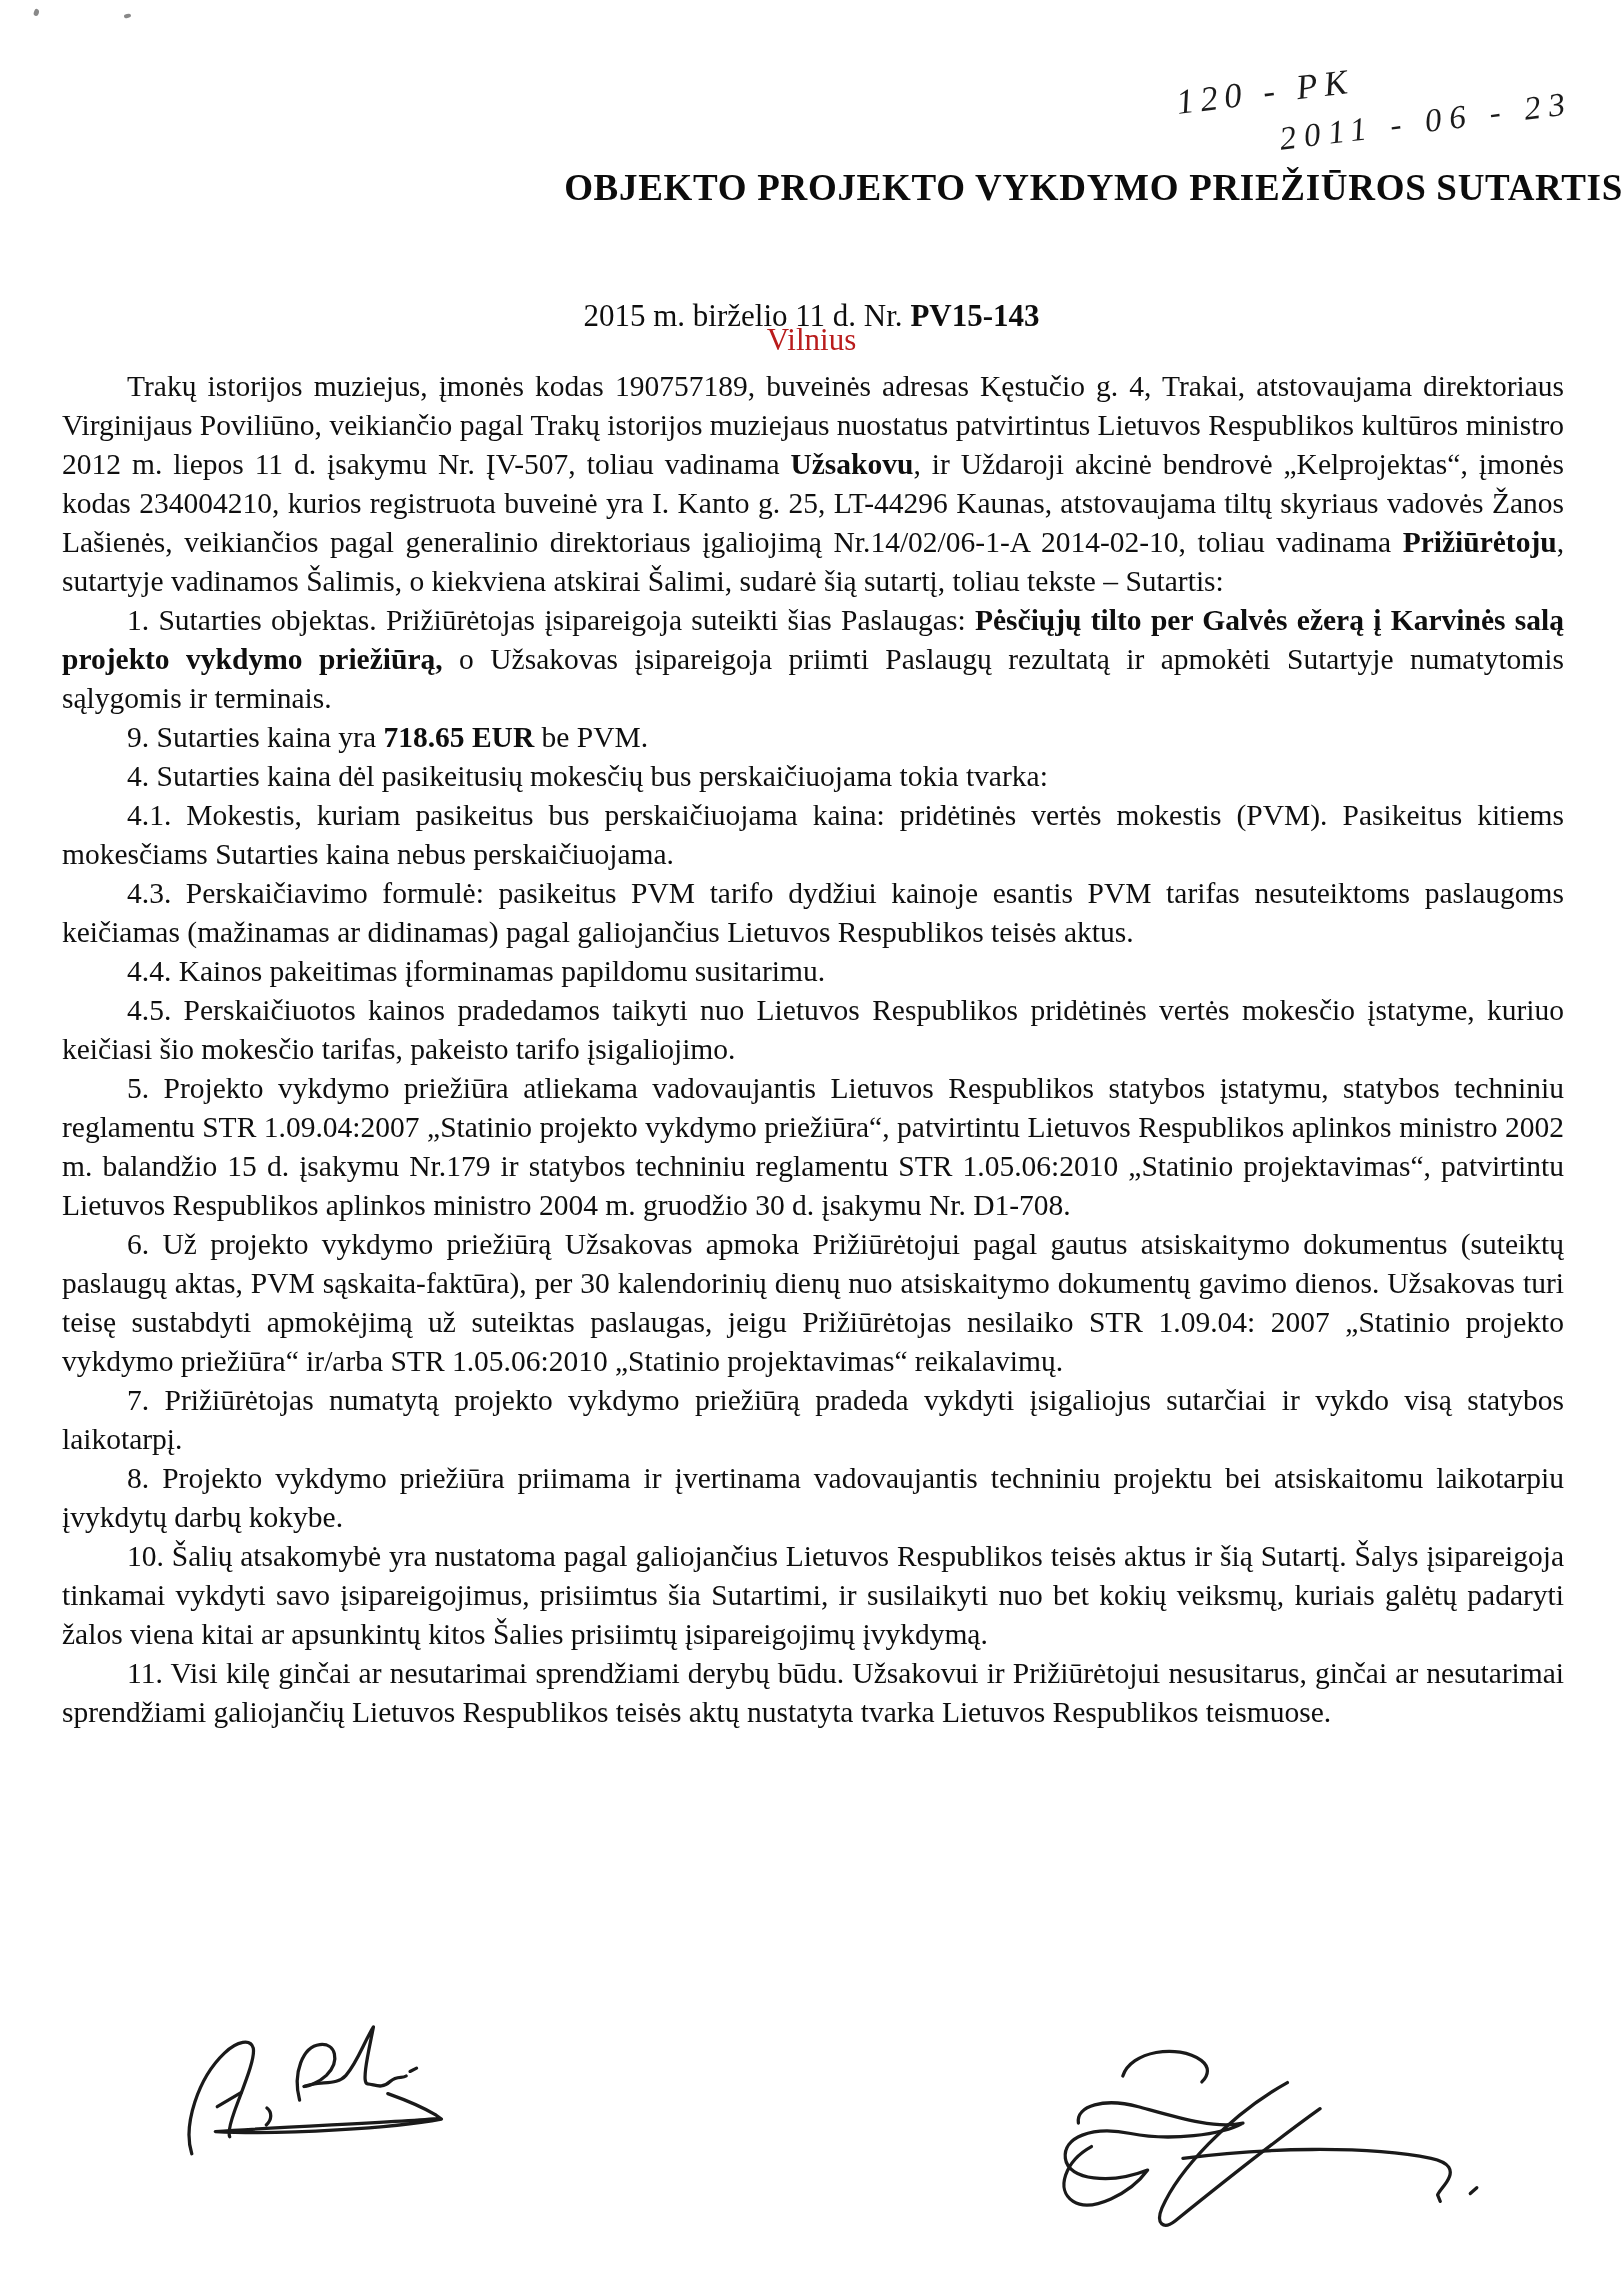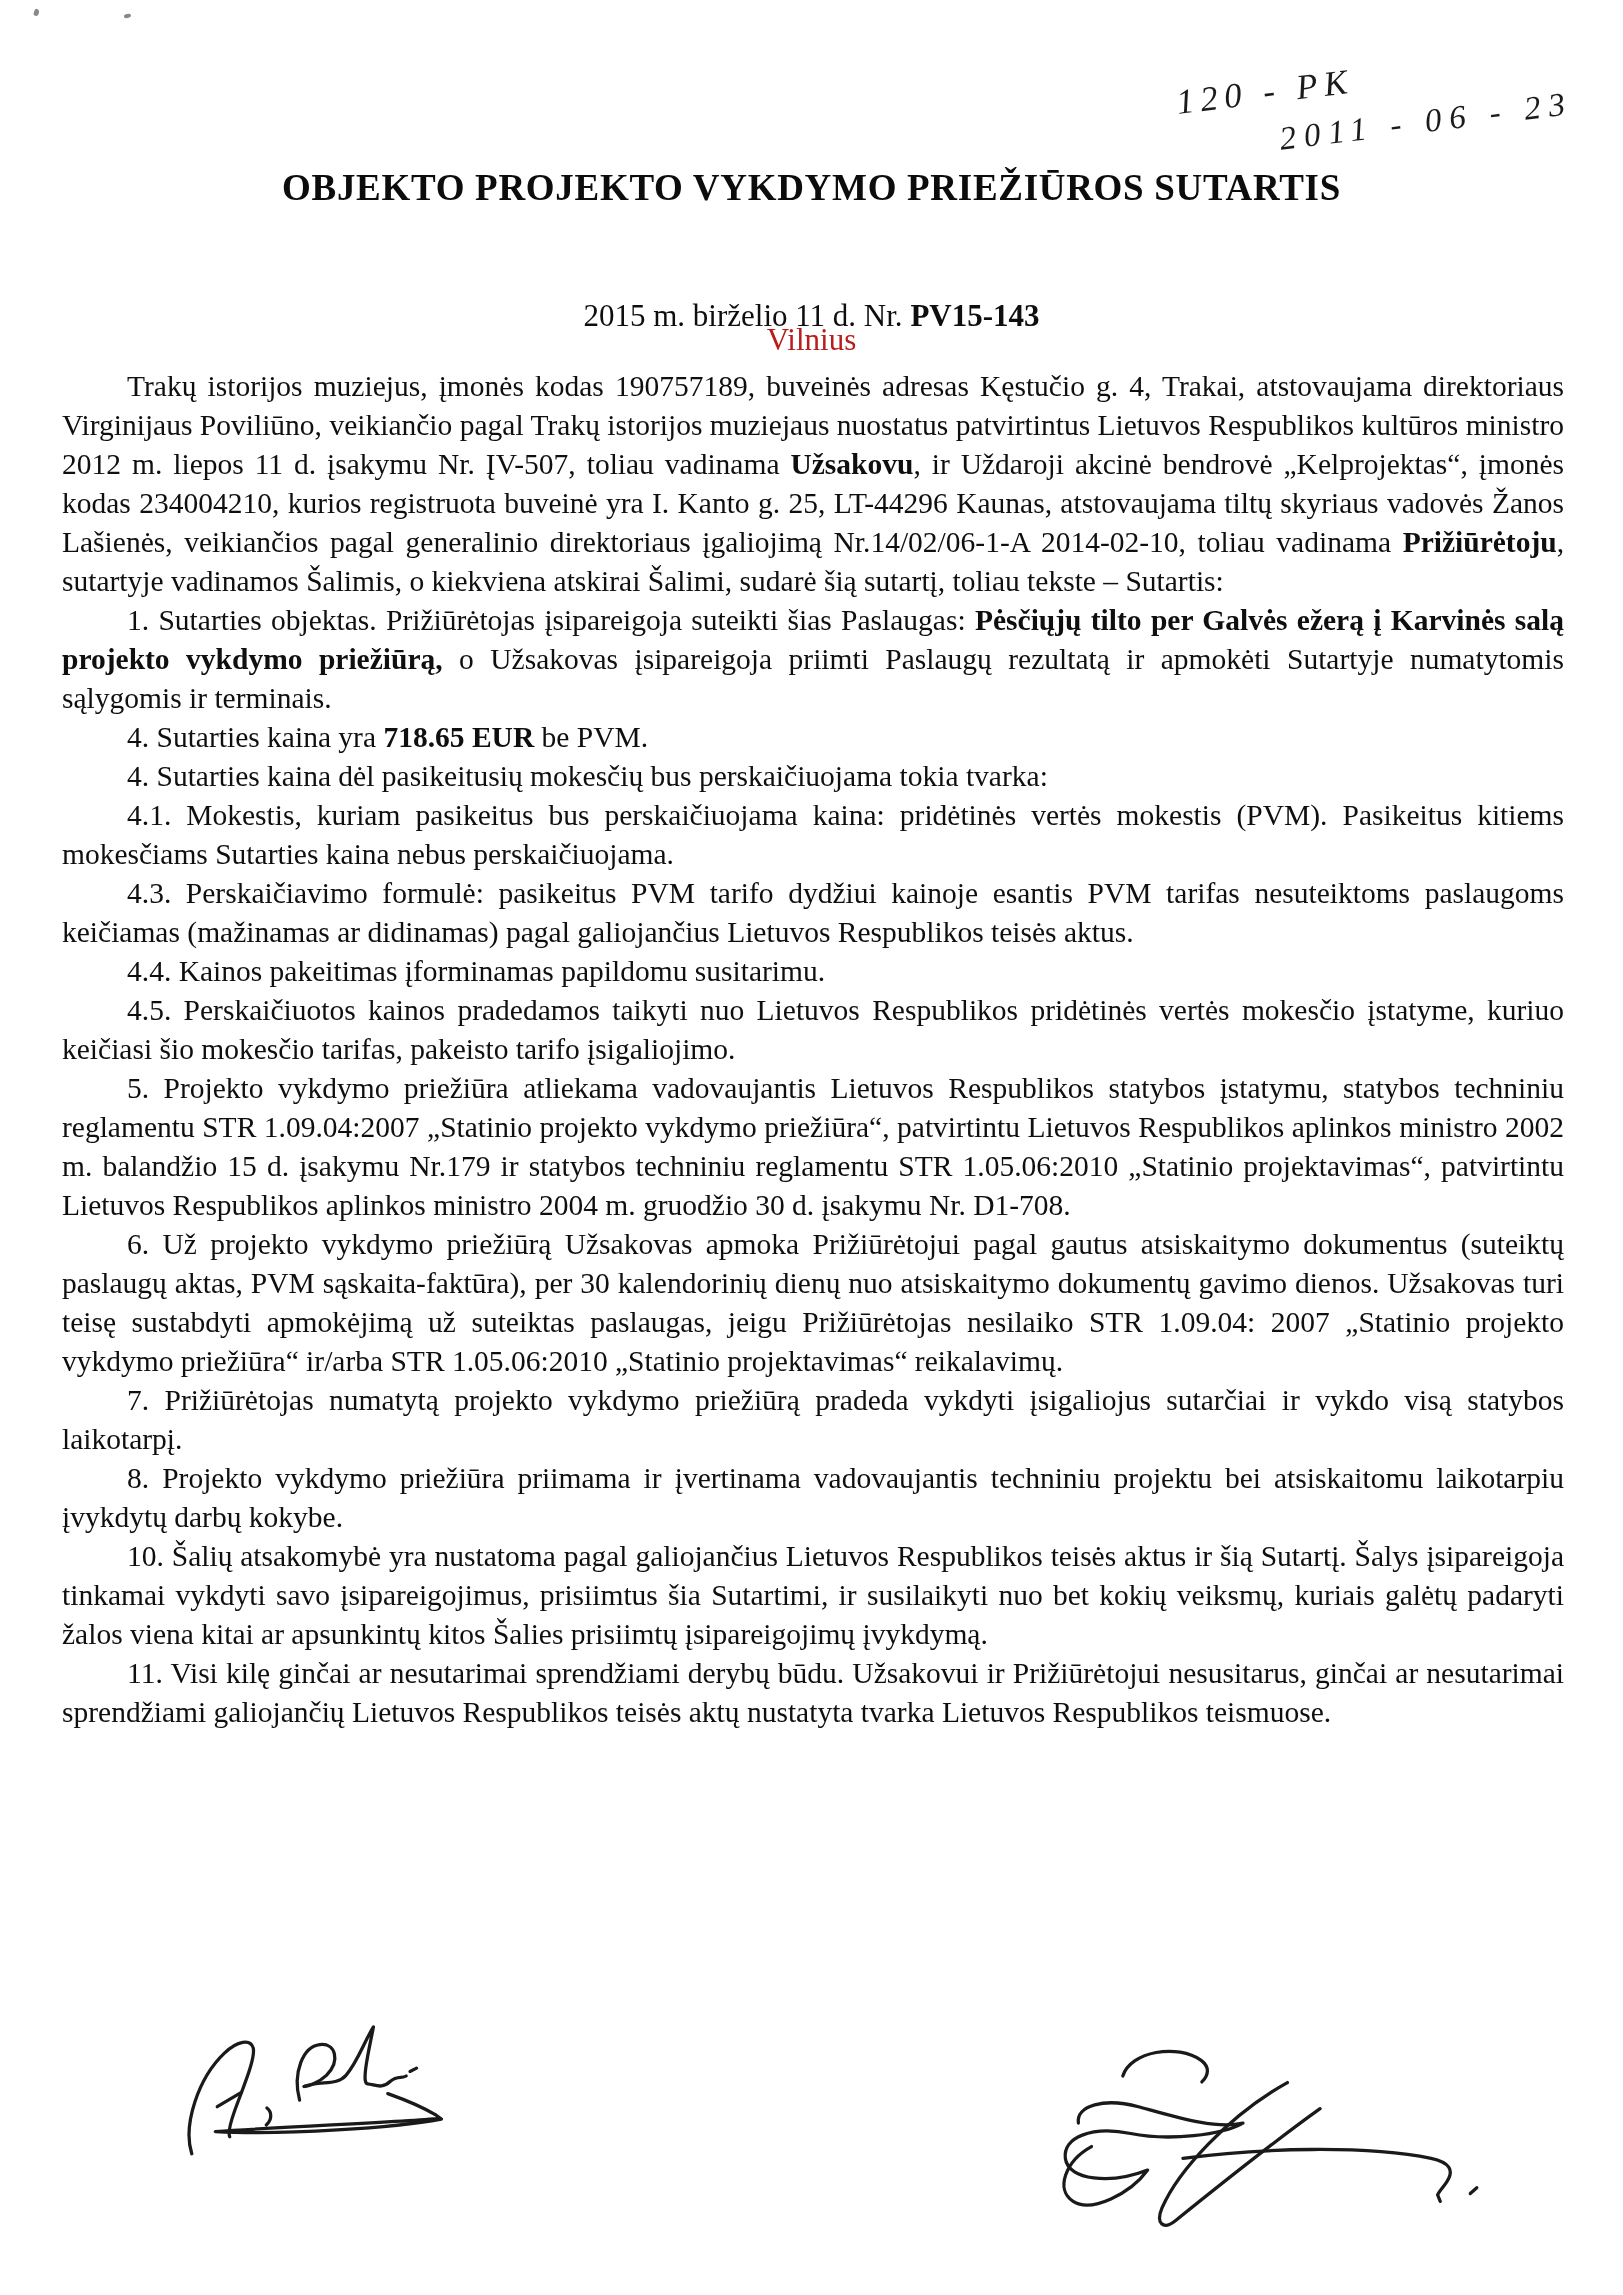--- a/index.html
+++ b/index.html
@@ -17,21 +17,21 @@
     font-style:italic;
     font-size:35px;
     letter-spacing:6.5px;
     color:#1b1b1b;
     line-height:48px;
     white-space:nowrap;
   }
   .handnote .line2 { margin-left:98px; font-size:33px; letter-spacing:7.9px; }
   .doc-title {
     position:absolute; top:166px; left:0; width:1623px;
-    text-align:center;
+    text-align:right;
     font-weight:bold;
     font-size:37px;
     letter-spacing:0.7px;
     color:#0c0c0c;
   }
   .dateline {
     position:absolute; top:262px; left:0; width:1623px;
     text-align:center;
     font-size:31px;
     color:#0e0e0e;
@@ -91,21 +91,21 @@
 
   <div class="doc-title">OBJEKTO PROJEKTO VYKDYMO PRIEŽIŪROS SUTARTIS</div>
 
   <div class="dateline"><span>2015 m. birželio 11  d. Nr. </span><span class="num">PV15-143</span></div>
 
   <div class="city">Vilnius</div>
 
   <div class="body-text">
       <p class="para"><span>Trakų istorijos muziejus, įmonės kodas 190757189, buveinės adresas Kęstučio g. 4, Trakai, atstovaujama direktoriaus Virginijaus Poviliūno, veikiančio pagal Trakų istorijos muziejaus nuostatus patvirtintus Lietuvos Respublikos kultūros ministro 2012 m. liepos 11 d. įsakymu Nr. ĮV-507, toliau vadinama </span><span class="b">Užsakovu</span><span>, ir Uždaroji akcinė bendrovė „Kelprojektas“, įmonės kodas 234004210, kurios registruota buveinė yra I. Kanto g. 25, LT-44296 Kaunas, atstovaujama tiltų skyriaus vadovės Žanos Lašienės, veikiančios pagal generalinio direktoriaus įgaliojimą Nr.14/02/06-1-A  2014-02-10, toliau vadinama </span><span class="b">Prižiūrėtoju</span><span>, sutartyje vadinamos Šalimis, o kiekviena atskirai Šalimi, sudarė šią sutartį, toliau tekste – Sutartis:</span></p>
       <p class="para"><span>1. Sutarties objektas. Prižiūrėtojas įsipareigoja suteikti šias Paslaugas: </span><span class="b">Pėsčiųjų tilto per Galvės ežerą į Karvinės salą projekto vykdymo priežiūrą,</span><span> o Užsakovas įsipareigoja priimti Paslaugų rezultatą ir apmokėti Sutartyje numatytomis sąlygomis ir terminais.</span></p>
-      <p class="para"><span>4. Sutarties kaina yra </span><span class="b">718.65 EUR</span><span>  be PVM.</span></p>
+      <p class="para"><span>9. Sutarties kaina yra </span><span class="b">718.65 EUR</span><span>  be PVM.</span></p>
       <p class="para"><span>4. Sutarties kaina dėl pasikeitusių mokesčių bus perskaičiuojama tokia tvarka:</span></p>
       <p class="para"><span>4.1. Mokestis, kuriam pasikeitus bus perskaičiuojama kaina: pridėtinės vertės mokestis (PVM). Pasikeitus kitiems mokesčiams Sutarties kaina nebus perskaičiuojama.</span></p>
       <p class="para"><span>4.3. Perskaičiavimo formulė: pasikeitus PVM tarifo dydžiui kainoje esantis PVM tarifas nesuteiktoms paslaugoms keičiamas (mažinamas ar didinamas) pagal galiojančius Lietuvos Respublikos teisės aktus.</span></p>
       <p class="para"><span>4.4. Kainos pakeitimas įforminamas papildomu susitarimu.</span></p>
       <p class="para"><span>4.5. Perskaičiuotos kainos pradedamos taikyti nuo Lietuvos Respublikos pridėtinės vertės mokesčio įstatyme, kuriuo keičiasi šio mokesčio tarifas, pakeisto tarifo įsigaliojimo.</span></p>
       <p class="para"><span>5. Projekto vykdymo priežiūra atliekama vadovaujantis Lietuvos Respublikos statybos įstatymu, statybos techniniu reglamentu STR 1.09.04:2007 „Statinio projekto vykdymo priežiūra“, patvirtintu Lietuvos Respublikos aplinkos ministro 2002 m. balandžio 15 d. įsakymu Nr.179 ir statybos techniniu reglamentu STR 1.05.06:2010 „Statinio projektavimas“,  patvirtintu Lietuvos Respublikos aplinkos ministro 2004 m. gruodžio 30 d. įsakymu Nr. D1-708.</span></p>
       <p class="para"><span>6. Už projekto vykdymo priežiūrą Užsakovas apmoka Prižiūrėtojui pagal gautus atsiskaitymo dokumentus (suteiktų paslaugų aktas, PVM sąskaita-faktūra), per 30  kalendorinių dienų nuo atsiskaitymo dokumentų gavimo dienos. Užsakovas turi teisę sustabdyti apmokėjimą už suteiktas paslaugas, jeigu Prižiūrėtojas nesilaiko STR 1.09.04: 2007 „Statinio projekto vykdymo priežiūra“ ir/arba STR 1.05.06:2010 „Statinio projektavimas“ reikalavimų.</span></p>
       <p class="para"><span>7. Prižiūrėtojas numatytą projekto vykdymo priežiūrą pradeda vykdyti įsigaliojus sutarčiai ir vykdo visą statybos laikotarpį.</span></p>
       <p class="para"><span>8. Projekto vykdymo priežiūra priimama ir įvertinama vadovaujantis techniniu projektu bei atsiskaitomu laikotarpiu įvykdytų darbų kokybe.</span></p>
       <p class="para"><span>10. Šalių atsakomybė yra nustatoma pagal galiojančius Lietuvos Respublikos teisės aktus ir šią Sutartį. Šalys įsipareigoja tinkamai vykdyti savo įsipareigojimus, prisiimtus šia Sutartimi, ir susilaikyti nuo bet kokių veiksmų, kuriais galėtų padaryti žalos viena kitai ar apsunkintų kitos Šalies prisiimtų įsipareigojimų įvykdymą.</span></p>

